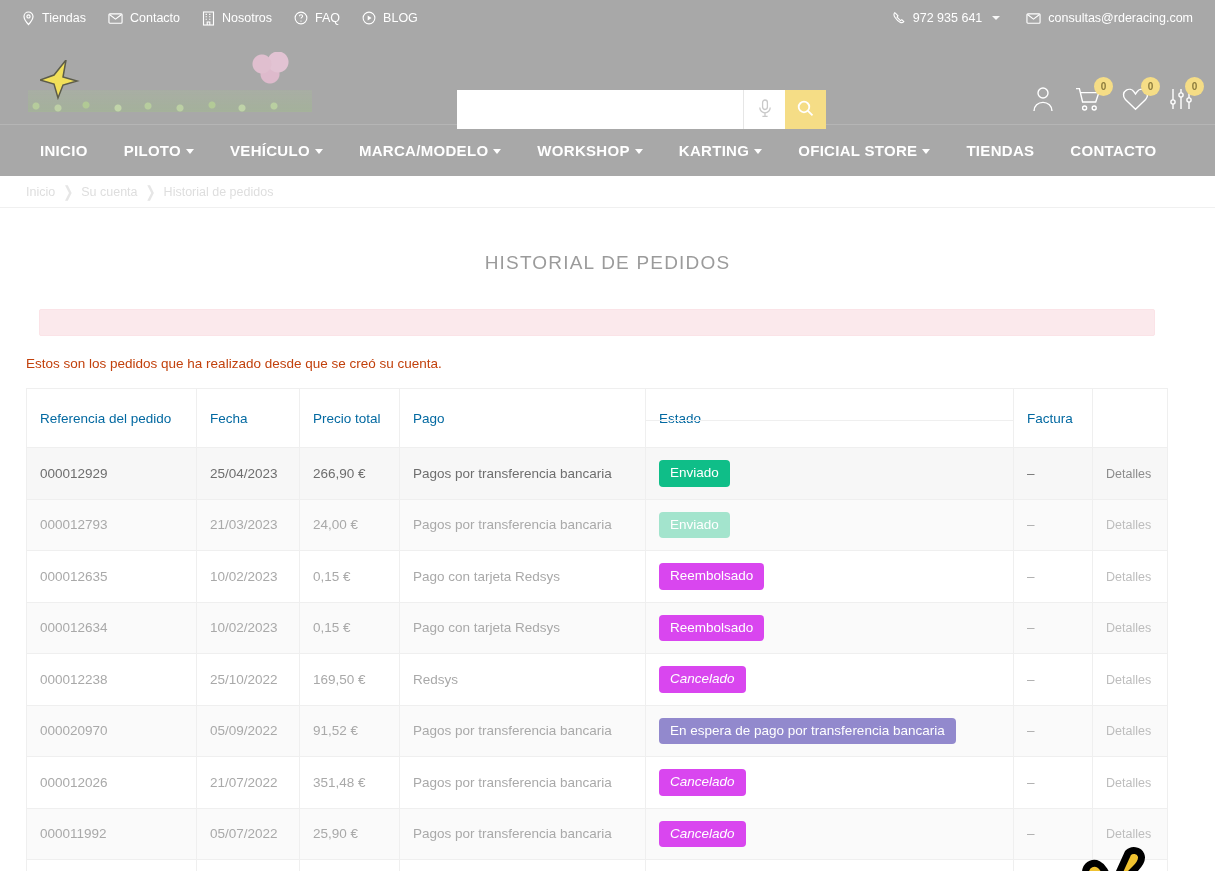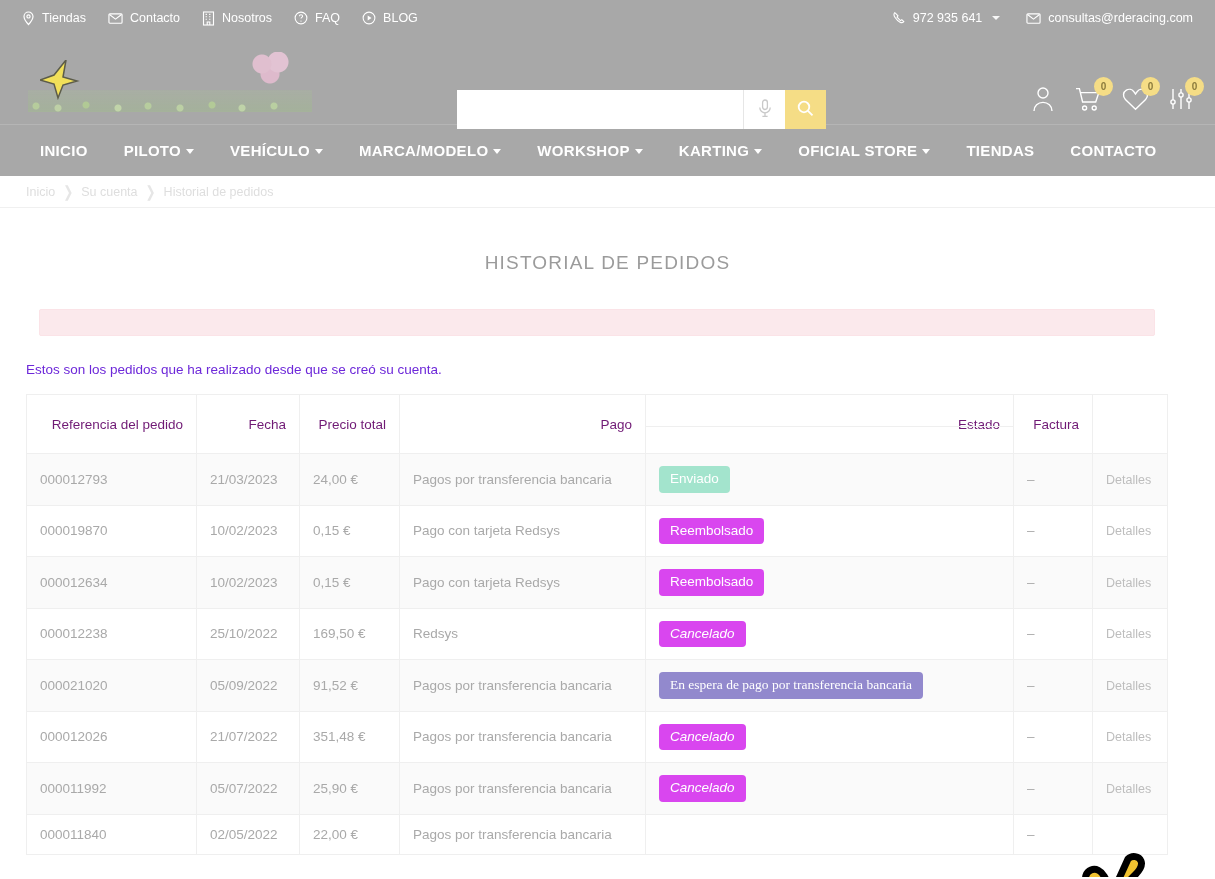--- a/index.html
+++ b/index.html
@@ -202,45 +202,44 @@
   .alert {
     margin-top: 35px;
     height: 27px;
     background: #fbe9ec;
     border: 1px solid #fbe3e7;
     border-radius: 2px;
     margin-left: 13px;
     margin-right: 34px;
   }
   .intro {
-    margin-top: 26px;
+    margin-top: 20px;
     font-size: 13.5px;
-    color: #6d28d9;
+    color: #c2410c;
   }
 
   
   table.orders {
     margin-top: 17px;
     width: 1141px;
     border-collapse: collapse;
     table-layout: fixed;
   }
   table.orders th, table.orders td {
     border: 1px solid #efefef;
     text-align: left;
     vertical-align: middle;
     font-weight: normal;
   }
   table.orders th {
     font-size: 13.5px;
-    color: #701a75;
+    color: #0369a1;
     padding: 14px 13px;
     height: 59px;
     vertical-align: middle;
-    text-align: right;
   }
   table.orders td {
     font-size: 13.5px;
     color: #a9a9a9;
     padding: 12px 13px;
   }
   col.c-ref     { width: 170px; }
   col.c-fecha   { width: 103px; }
   col.c-precio  { width: 100px; }
   col.c-pago    { width: 246px; }
@@ -278,21 +277,21 @@
     border-radius: 4px;
     color: #ffffff;
     font-size: 13.5px;
     line-height: 1.15;
     white-space: nowrap;
   }
   .st-enviado        { background: #a3e4cd; }
   .hovered .st-enviado { background: #0fbe88; }
   .st-reembolsado    { background: #d946ef; }
   .st-cancelado      { background: #d946ef; font-style: italic; }
-  .st-espera         { background: #9289cd; font-family: Liberation Serif, serif; }
+  .st-espera         { background: #9289cd; }
 
   td.td-estado { vertical-align: top; padding-top: 13px; }
 
   
   .cursor-hand {
     position: absolute;
     left: 1039px; top: 473px;
     width: 94px; height: 96px;
     pointer-events: none;
     z-index: 50;
@@ -529,31 +528,40 @@
           <th>Referencia del pedido</th>
           <th>Fecha</th>
           <th>Precio total</th>
           <th>Pago</th>
           <th class="th-estado">Estado</th>
           <th class="th-factura">Factura</th>
           <th></th>
         </tr>
       </thead>
       <tbody id="orders-body">
+          <tr class="order-row hovered">
+            <td>000012929</td>
+            <td>25/04/2023</td>
+            <td>266,90 €</td>
+            <td>Pagos por transferencia bancaria</td>
+            <td class="td-estado"><span class="badge-status st-enviado">Enviado</span></td>
+            <td class="td-factura">–</td>
+            <td class="td-det"><a class="det-link">Detalles</a></td>
+          </tr>
           <tr class="order-row alt">
             <td>000012793</td>
             <td>21/03/2023</td>
             <td>24,00 €</td>
             <td>Pagos por transferencia bancaria</td>
             <td class="td-estado"><span class="badge-status st-enviado">Enviado</span></td>
             <td class="td-factura">–</td>
             <td class="td-det"><a class="det-link">Detalles</a></td>
           </tr>
           <tr class="order-row">
-            <td>000019870</td>
+            <td>000012635</td>
             <td>10/02/2023</td>
             <td>0,15 €</td>
             <td>Pago con tarjeta Redsys</td>
             <td class="td-estado"><span class="badge-status st-reembolsado">Reembolsado</span></td>
             <td class="td-factura">–</td>
             <td class="td-det"><a class="det-link">Detalles</a></td>
           </tr>
           <tr class="order-row alt">
             <td>000012634</td>
             <td>10/02/2023</td>
@@ -566,21 +574,21 @@
           <tr class="order-row">
             <td>000012238</td>
             <td>25/10/2022</td>
             <td>169,50 €</td>
             <td>Redsys</td>
             <td class="td-estado"><span class="badge-status st-cancelado">Cancelado</span></td>
             <td class="td-factura">–</td>
             <td class="td-det"><a class="det-link">Detalles</a></td>
           </tr>
           <tr class="order-row alt">
-            <td>000021020</td>
+            <td>000020970</td>
             <td>05/09/2022</td>
             <td>91,52 €</td>
             <td>Pagos por transferencia bancaria</td>
             <td class="td-estado"><span class="badge-status st-espera">En espera de pago por transferencia bancaria</span></td>
             <td class="td-factura">–</td>
             <td class="td-det"><a class="det-link">Detalles</a></td>
           </tr>
           <tr class="order-row">
             <td>000012026</td>
             <td>21/07/2022</td>

